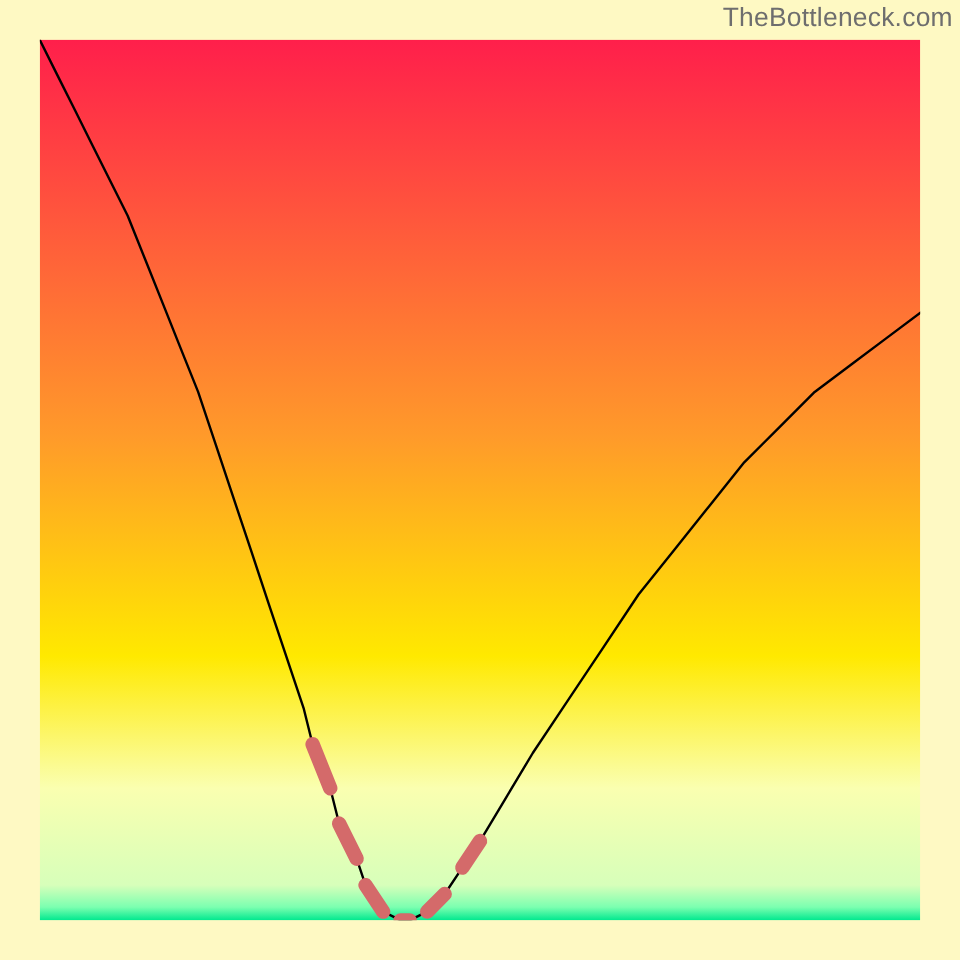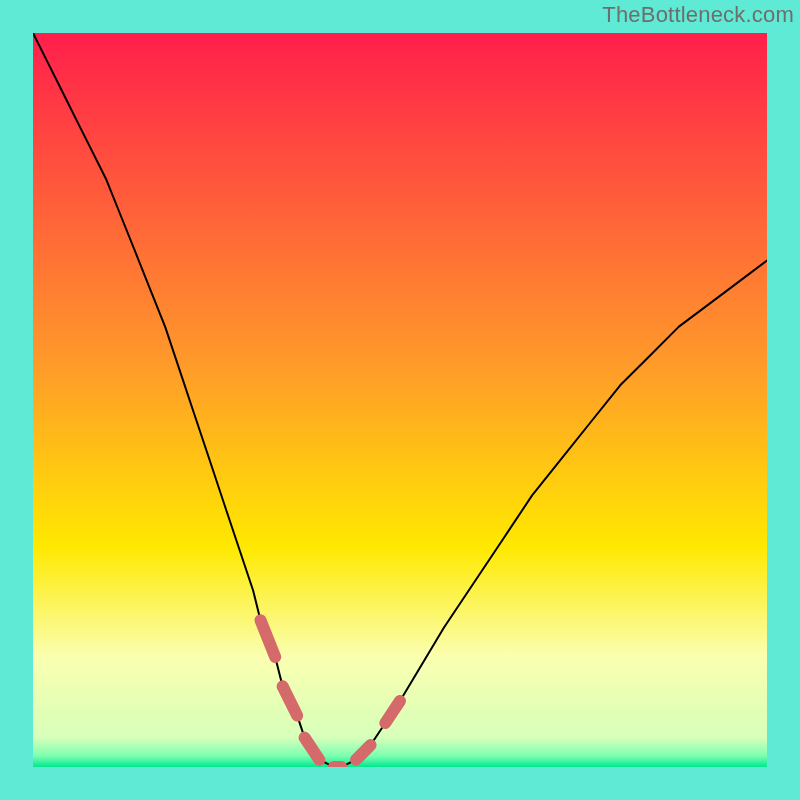--- a/index.html
+++ b/index.html
@@ -8,21 +8,21 @@
     width: 800px;
     height: 800px;
     background: #000;
     overflow: hidden;
     font-family: Arial, Helvetica, sans-serif;
   }
   .stage {
     position: relative;
     width: 800px;
     height: 800px;
-    background: #5eead4;
+    background: #fef9c3;
   }
   .plot {
     position: absolute;
     left: 33px;
     top: 33px;
     width: 734px;
     height: 734px;
     overflow: hidden;
   }
   .plot svg {

